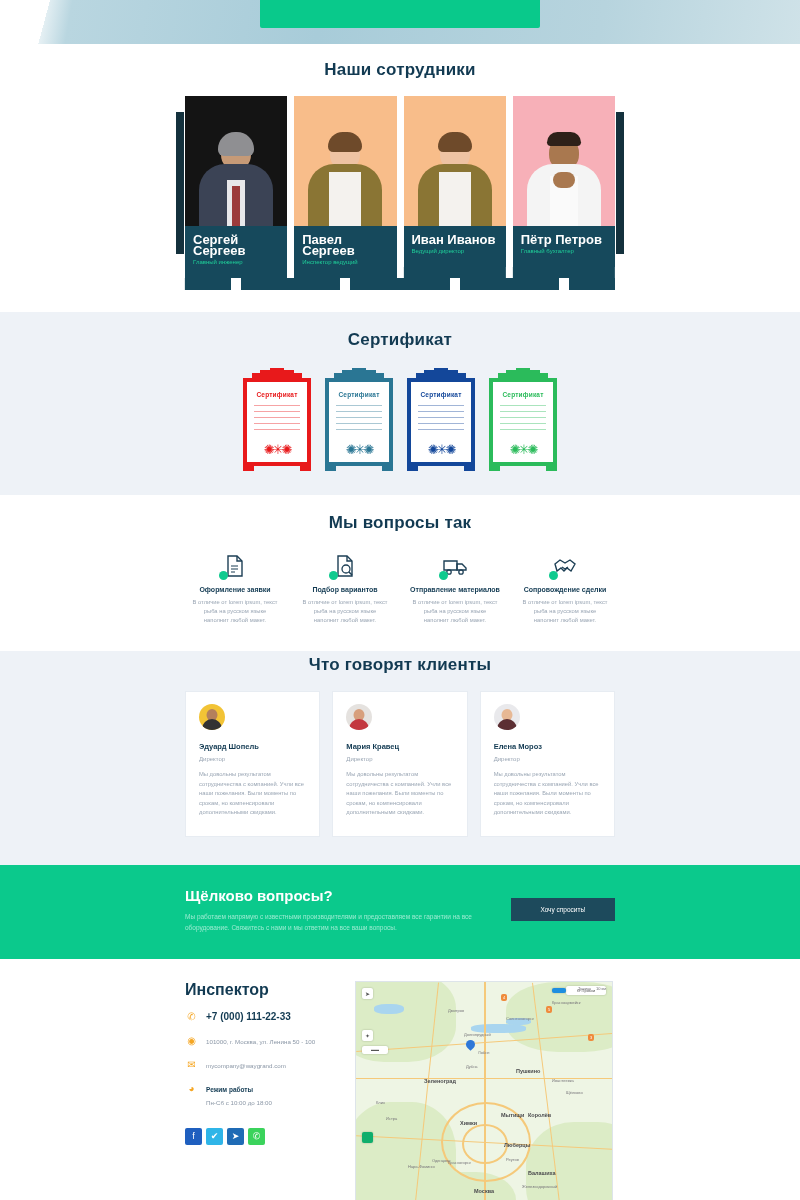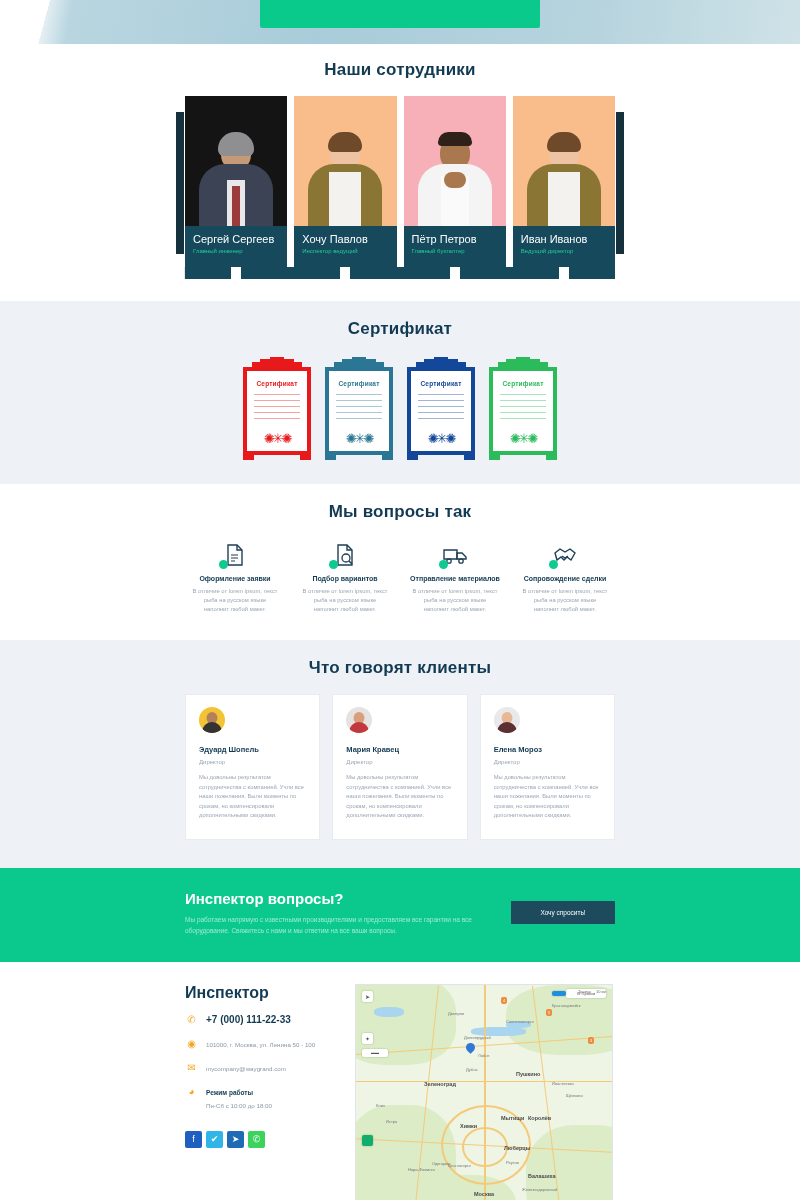--- a/index.html
+++ b/index.html
@@ -78,21 +78,21 @@
 
   .caption {
     background: #16495c; padding: 8px 8px 10px;
     position: relative;
   }
   .caption:after {
     content: ""; position: absolute; bottom: -12px; left: 50%;
     transform: translateX(-50%);
     width: 100%; height: 12px; background: #16495c;
   }
-  .m-name { font-size: 11px; font-weight: normal; color: #ffffff; line-height: 11px; }
+  .m-name { font-size: 13px; font-weight: bold; color: #ffffff; line-height: 11px; }
   .m-role { font-size: 6px; color: #1fcf99; line-height: 11px; margin-top: 1px; }
   .team-base {
     height: 12px; background: #16495c; margin-top: 0;
     position: relative; display: flex; gap: 7px;
   }
   .notch { flex: 1; height: 12px; background: #16495c; position: relative; }
   .notch:after { content:""; position:absolute; left:50%; transform:translateX(-50%);
                  top: 0; width: 10px; height: 12px; background: #ffffff; }
   .side-dark { position: absolute; top: 16px; width: 8px; height: 142px; background: #14313d; }
   .side-l { left: -9px; } .side-r { right: -9px; }
@@ -130,21 +130,21 @@
   .how-item { flex: 1; text-align: center; }
   .how-ico { height: 30px; position: relative; display:flex; align-items:center; justify-content:center; }
   .how-ico .dot {
     position: absolute; left: 50%; margin-left: -16px; bottom: 1px;
     width: 9px; height: 9px; border-radius: 50%; background: #0fca8f;
   }
   .how-title { font-size: 7px; font-weight: bold; color: #123a52; margin-top: 5px; }
   .how-text { font-size: 5.8px; color: #9aa6b4; line-height: 9px; margin-top: 5px; padding: 0 6px; }
 
   
-  .test-sec { padding: 18px 0 28px; }
+  .test-sec { padding: 4px 0 28px; }
   .test-grid { display: flex; gap: 12px; margin-top: 16px; }
   .test-card {
     flex: 1; background: #ffffff; padding: 12px 13px 18px;
     border: 1px solid #e7ecf2;
   }
   .avatar { width: 26px; height: 26px; border-radius: 50%; position: relative; overflow: hidden; }
   .a1 { background: #f2c335; } .a2 { background: #e9e9ec; } .a3 { background: #e5e2df; }
   .avatar .av-head { position:absolute; left:50%; transform:translateX(-50%); top:5px;
                      width:11px; height:12px; border-radius:50%; background:#b4805c; }
   .avatar .av-body { position:absolute; left:50%; transform:translateX(-50%); bottom:0;
@@ -248,53 +248,53 @@
           <div class="member">
             <div class="photo ph2">
               <div class="fig f2">
                   <div class="hair"></div>
                   <div class="head"></div>
                   <div class="body"></div>
                   <div class="shirt"></div>
                 </div>
             </div>
             <div class="caption">
-              <div class="m-name">Хочу Павлов</div>
+              <div class="m-name">Павел Сергеев</div>
               <div class="m-role">Инспектор ведущий</div>
+            </div>
+          </div>
+          <div class="member">
+            <div class="photo ph3">
+              <div class="fig f3">
+                  <div class="hair"></div>
+                  <div class="head"></div>
+                  <div class="body"></div>
+                  <div class="shirt"></div>
+                </div>
+            </div>
+            <div class="caption">
+              <div class="m-name">Иван Иванов</div>
+              <div class="m-role">Ведущий директор</div>
             </div>
           </div>
           <div class="member">
             <div class="photo ph4">
               <div class="fig f4">
                   <div class="hair"></div>
                   <div class="head"></div>
                   <div class="body"></div>
                   <div class="shirt"></div>
                   <div class="hand"></div>
                 </div>
             </div>
             <div class="caption">
               <div class="m-name">Пётр Петров</div>
               <div class="m-role">Главный бухгалтер</div>
             </div>
           </div>
-          <div class="member">
-            <div class="photo ph3">
-              <div class="fig f3">
-                  <div class="hair"></div>
-                  <div class="head"></div>
-                  <div class="body"></div>
-                  <div class="shirt"></div>
-                </div>
-            </div>
-            <div class="caption">
-              <div class="m-name">Иван Иванов</div>
-              <div class="m-role">Ведущий директор</div>
-            </div>
-          </div>
         </div>
 
         <div class="team-base">
           <div class="notch"></div>
             <div class="notch"></div>
             <div class="notch"></div>
             <div class="notch"></div>
         </div>
       </div>
     </div>
@@ -506,21 +506,21 @@
           <div class="t-text">Мы довольны результатом сотрудничества с компанией. Учли все наши пожелания. Были моменты по срокам, но компенсировали дополнительными скидками.</div>
         </div>
 
       </div>
     </div>
   </div>
 
   <div class="cta">
     <div class="cta-inner">
       <div class="cta-left">
-        <div class="cta-title">Инспектор вопросы?</div>
+        <div class="cta-title">Щёлково вопросы?</div>
         <div class="cta-sub">Мы работаем напрямую с известными производителями и предоставляем все гарантии на все оборудование. Свяжитесь с нами и мы ответим на все ваши вопросы.</div>
       </div>
       <button class="cta-btn">Хочу спросить!</button>
     </div>
   </div>
 
   <div class="contacts">
     <div class="c-inner">
 
       <div class="c-left">

